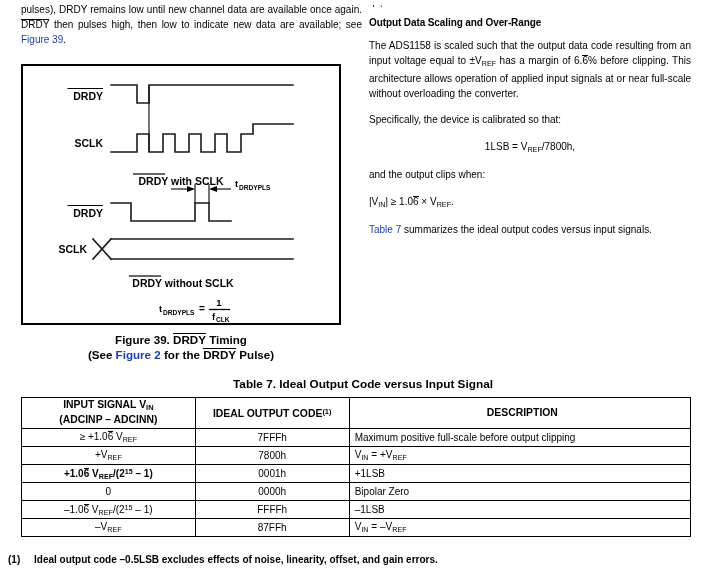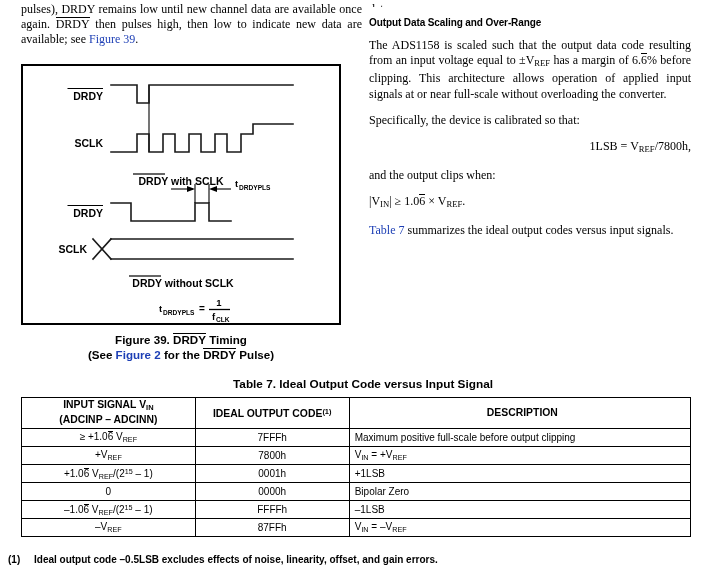--- a/index.html
+++ b/index.html
@@ -22,25 +22,24 @@
     width: 341px;
   }
   .col-right {
     position: absolute;
     left: 369px;
     top: 2px;
     width: 322px;
   }
   p.body-text {
     margin: 0 0 11px 0;
-    font-size: 12px;
+    font-size: 10px;
     line-height: 15.2px;
     text-align: justify;
     text-justify: inter-word;
-    font-family: Liberation Serif, serif;
   }
   p.body-text.last-left { margin-bottom: 6px; }
   .xref {
     color: #1d3fb5;
   }
   .sec-head {
     margin: 0 0 10px 0;
     font-size: 10px;
     font-weight: bold;
     letter-spacing: -0.1px;
@@ -195,21 +194,21 @@
 <div id="figure-caption">
   <div><span>Figure 39. </span><span class="ovl">DRDY</span><span> Timing</span></div>
   <div><span>(See </span><a class="xref" href="#" style="text-decoration:none">Figure 2</a><span> for the </span><span class="ovl">DRDY</span><span> Pulse)</span></div>
 </div>
 
 <div class="col-right">
   <p class="body-text" style="margin-bottom:10px;height:5px;overflow:hidden"><span>data.</span></p>
   <h2 class="sec-head">Output Data Scaling and Over-Range</h2>
   <p class="body-text"><span>The ADS1158 is scaled such that the output data code resulting from an input voltage equal to ±V</span><sub>REF</sub><span> has a margin of 6.</span><span class="ovl">6</span><span>% before clipping. This architecture allows operation of applied input signals at or near full-scale without overloading the converter.</span></p>
   <p class="body-text" style="text-align:left">Specifically, the device is calibrated so that:</p>
-  <p class="body-text" style="text-align:right"><span>1LSB = V</span><sub>REF</sub><span>/7800h,</span></p>
+  <p class="body-text" style="text-align:center"><span>1LSB = V</span><sub>REF</sub><span>/7800h,</span></p>
   <p class="body-text" style="text-align:left">and the output clips when:</p>
   <p class="body-text" style="text-align:left"><span>|V</span><sub>IN</sub><span>| ≥ 1.0</span><span class="ovl">6</span><span> × V</span><sub>REF</sub><span>.</span></p>
   <p class="body-text"><a class="xref" href="#" style="text-decoration:none">Table 7</a><span> summarizes the ideal output codes versus input signals.</span></p>
 </div>
 
 <div id="table-title">Table 7. Ideal Output Code versus Input Signal</div>
 
 <table id="code-table">
   <thead>
     <tr>
@@ -226,21 +225,21 @@
         <td class="c1" style="text-align: center;">≥ +1.0<span class="ovl">6</span> V<sub>REF</sub></td>
         <td class="c2" style="text-align: center; margin-top: 34px;">7FFFh</td>
         <td class="c3">Maximum positive full-scale before output clipping</td>
       </tr>
       <tr>
         <td class="c1" style="text-align: center;">+V<sub>REF</sub></td>
         <td class="c2" style="text-align: center;">7800h</td>
         <td class="c3">V<sub>IN</sub> = +V<sub>REF</sub></td>
       </tr>
       <tr>
-        <td class="c1" style="text-align: center;">+1.0<span class="ovl">6</span> V<sub>REF</sub>/(2<sup>15</sup> – 1)</td>
+        <td class="c1" style="text-align: center; font-weight: bold;">+1.0<span class="ovl">6</span> V<sub>REF</sub>/(2<sup>15</sup> – 1)</td>
         <td class="c2" style="text-align: center;">0001h</td>
         <td class="c3">+1LSB</td>
       </tr>
       <tr>
         <td class="c1" style="text-align: center;">0</td>
         <td class="c2" style="text-align: center;">0000h</td>
         <td class="c3">Bipolar Zero</td>
       </tr>
       <tr>
         <td class="c1" style="text-align: center;">–1.0<span class="ovl">6</span> V<sub>REF</sub>/(2<sup>15</sup> – 1)</td>

